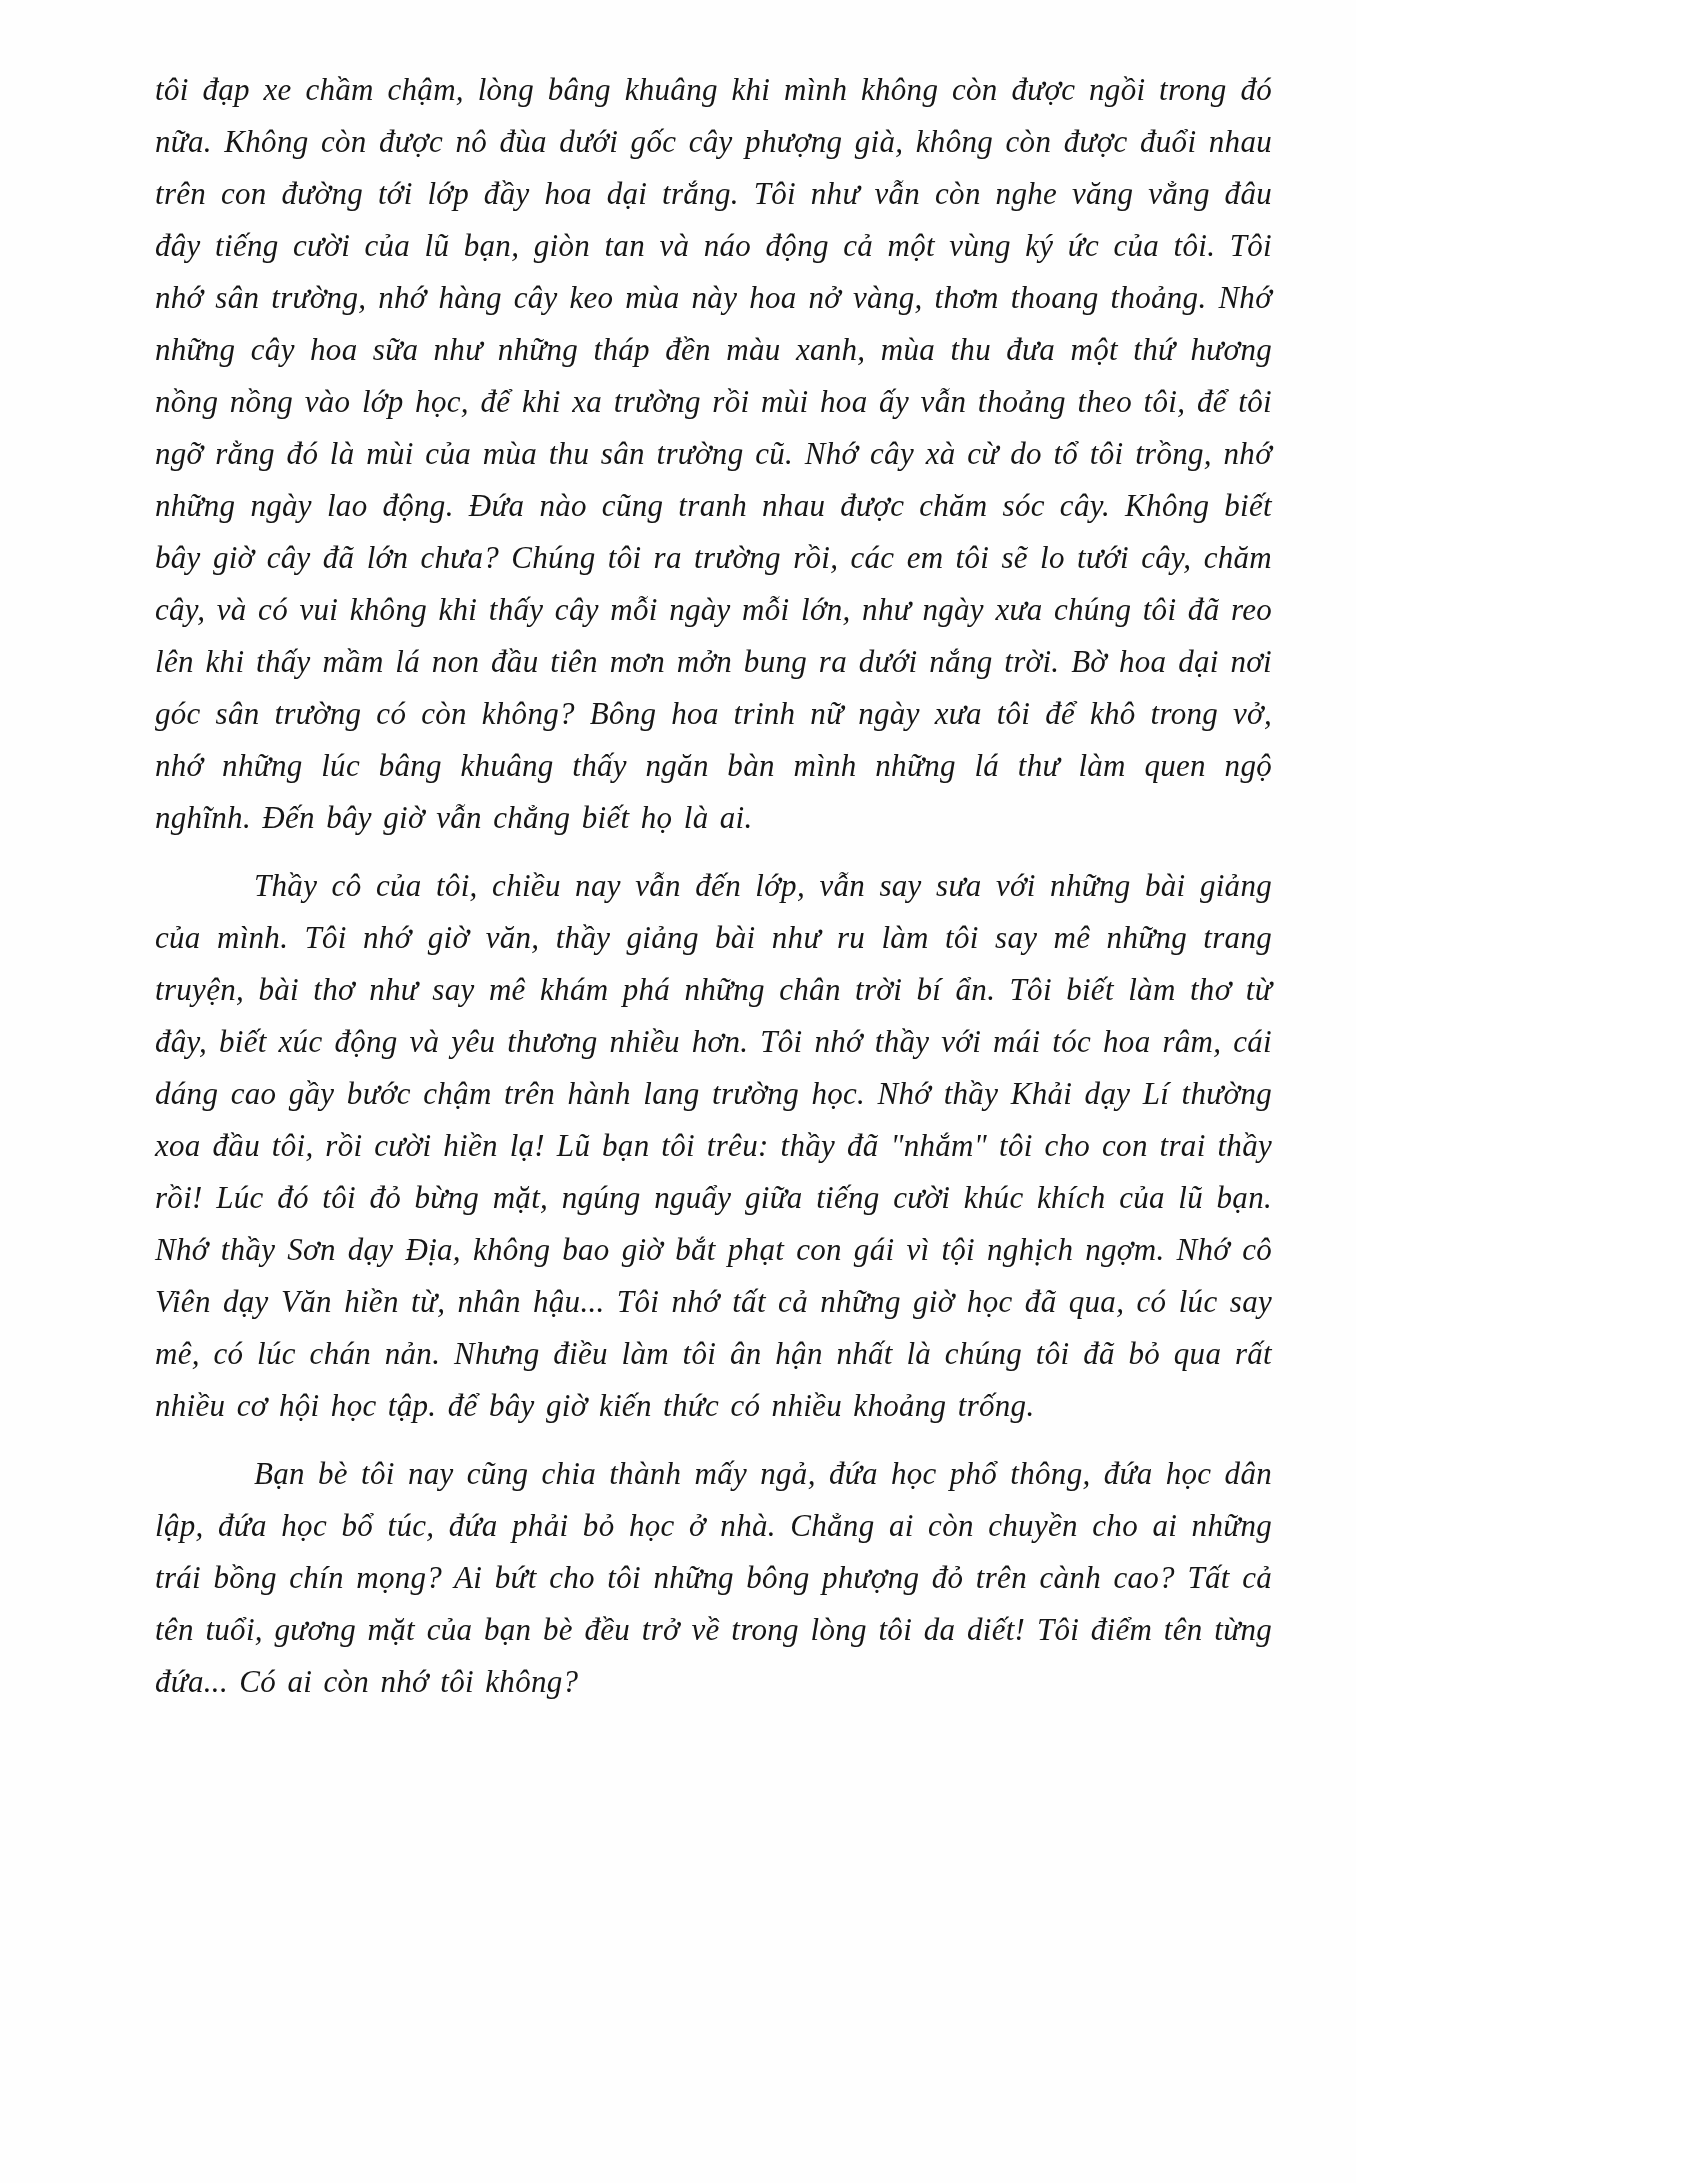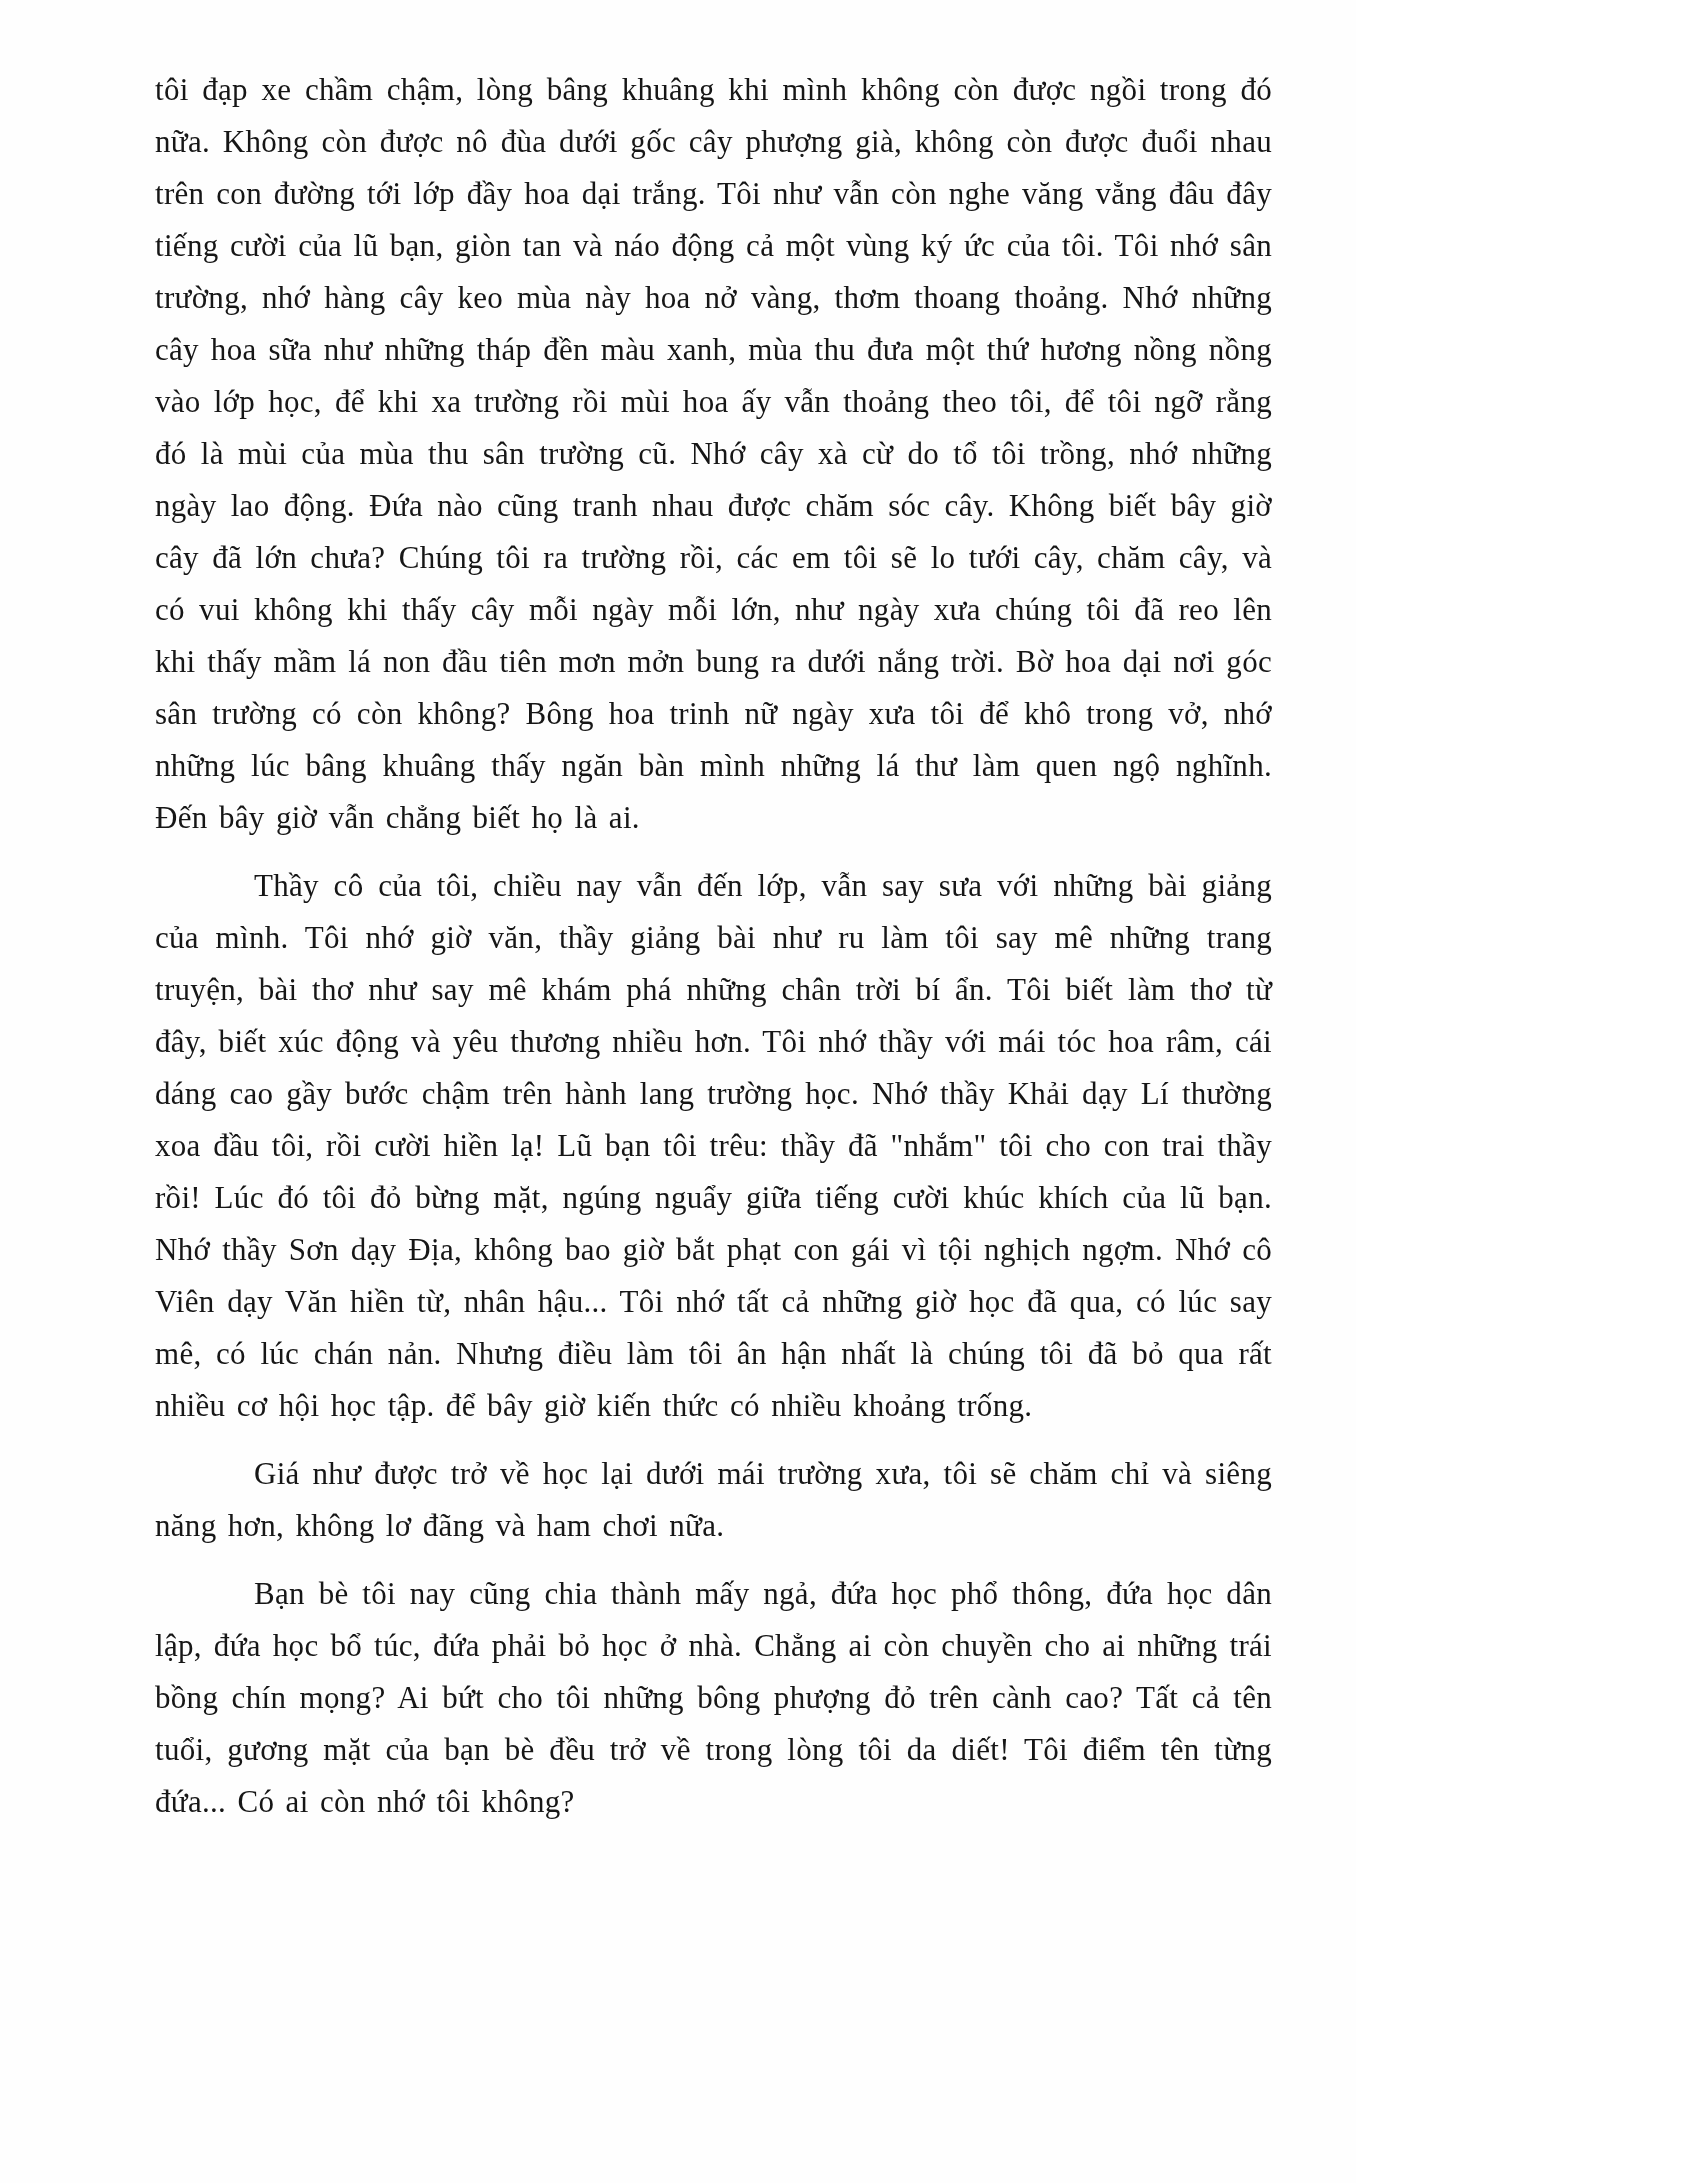--- a/index.html
+++ b/index.html
@@ -13,20 +13,21 @@
     font-family: "Liberation Serif", "DejaVu Serif", serif;
     overflow: hidden;
   }
   .scan-page {
     box-sizing: border-box;
     width: 1356px;
     height: 2183px;
     background: #fefefe;
     padding: 64px 84px 93px 155px;
     color: #161616;
+    font-style: italic;
   }
   .para {
     margin: 0;
     font-size: 31px;
     line-height: 52px;
     text-align: justify;
     word-spacing: 3.3px;
     letter-spacing: 0.3px;
     color: #161616;
   }
@@ -34,16 +35,15 @@
     text-indent: 99px;
     margin-top: 16px;
   }
 </style>
 </head>
 <body>
 
 <div class="scan-page">
   <p class="para">tôi đạp xe chầm chậm, lòng bâng khuâng khi mình không còn được ngồi trong đó nữa. Không còn được nô đùa dưới gốc cây phượng già, không còn được đuổi nhau trên con đường tới lớp đầy hoa dại trắng. Tôi như vẫn còn nghe văng vẳng đâu đây tiếng cười của lũ bạn, giòn tan và náo động cả một vùng ký ức của tôi. Tôi nhớ sân trường, nhớ hàng cây keo mùa này hoa nở vàng, thơm thoang thoảng. Nhớ những cây hoa sữa như những tháp đền màu xanh, mùa thu đưa một thứ hương nồng nồng vào lớp học, để khi xa trường rồi mùi hoa ấy vẫn thoảng theo tôi, để tôi ngỡ rằng đó là mùi của mùa thu sân trường cũ. Nhớ cây xà cừ do tổ tôi trồng, nhớ những ngày lao động. Đứa nào cũng tranh nhau được chăm sóc cây. Không biết bây giờ cây đã lớn chưa? Chúng tôi ra trường rồi, các em tôi sẽ lo tưới cây, chăm cây, và có vui không khi thấy cây mỗi ngày mỗi lớn, như ngày xưa chúng tôi đã reo lên khi thấy mầm lá non đầu tiên mơn mởn bung ra dưới nắng trời. Bờ hoa dại nơi góc sân trường có còn không? Bông hoa trinh nữ ngày xưa tôi để khô trong vở, nhớ những lúc bâng khuâng thấy ngăn bàn mình những lá thư làm quen ngộ nghĩnh. Đến bây giờ vẫn chẳng biết họ là ai.</p>
   <p class="para indent">Thầy cô của tôi, chiều nay vẫn đến lớp, vẫn say sưa với những bài giảng của mình. Tôi nhớ giờ văn, thầy giảng bài như ru làm tôi say mê những trang truyện, bài thơ như say mê khám phá những chân trời bí ẩn. Tôi biết làm thơ từ đây, biết xúc động và yêu thương nhiều hơn. Tôi nhớ thầy với mái tóc hoa râm, cái dáng cao gầy bước chậm trên hành lang trường học. Nhớ thầy Khải dạy Lí thường xoa đầu tôi, rồi cười hiền lạ! Lũ bạn tôi trêu: thầy đã "nhắm" tôi cho con trai thầy rồi! Lúc đó tôi đỏ bừng mặt, ngúng nguẩy giữa tiếng cười khúc khích của lũ bạn. Nhớ thầy Sơn dạy Địa, không bao giờ bắt phạt con gái vì tội nghịch ngợm. Nhớ cô Viên dạy Văn hiền từ, nhân hậu... Tôi nhớ tất cả những giờ học đã qua, có lúc say mê, có lúc chán nản. Nhưng điều làm tôi ân hận nhất là chúng tôi đã bỏ qua rất nhiều cơ hội học tập. để bây giờ kiến thức có nhiều khoảng trống.</p>
-  <p class="para indent">Giá như được trở về học lại dưới mái trường xưa, tôi sẽ chăm chỉ và siêng năng hơn, không lơ đãng và ham chơi nữa.</p>
   <p class="para indent">Bạn bè tôi nay cũng chia thành mấy ngả, đứa học phổ thông, đứa học dân lập, đứa học bổ túc, đứa phải bỏ học ở nhà. Chẳng ai còn chuyền cho ai những trái bồng chín mọng? Ai bứt cho tôi những bông phượng đỏ trên cành cao? Tất cả tên tuổi, gương mặt của bạn bè đều trở về trong lòng tôi da diết! Tôi điểm tên từng đứa... Có ai còn nhớ tôi không?</p>
 </div>
 
 
 </body></html>

